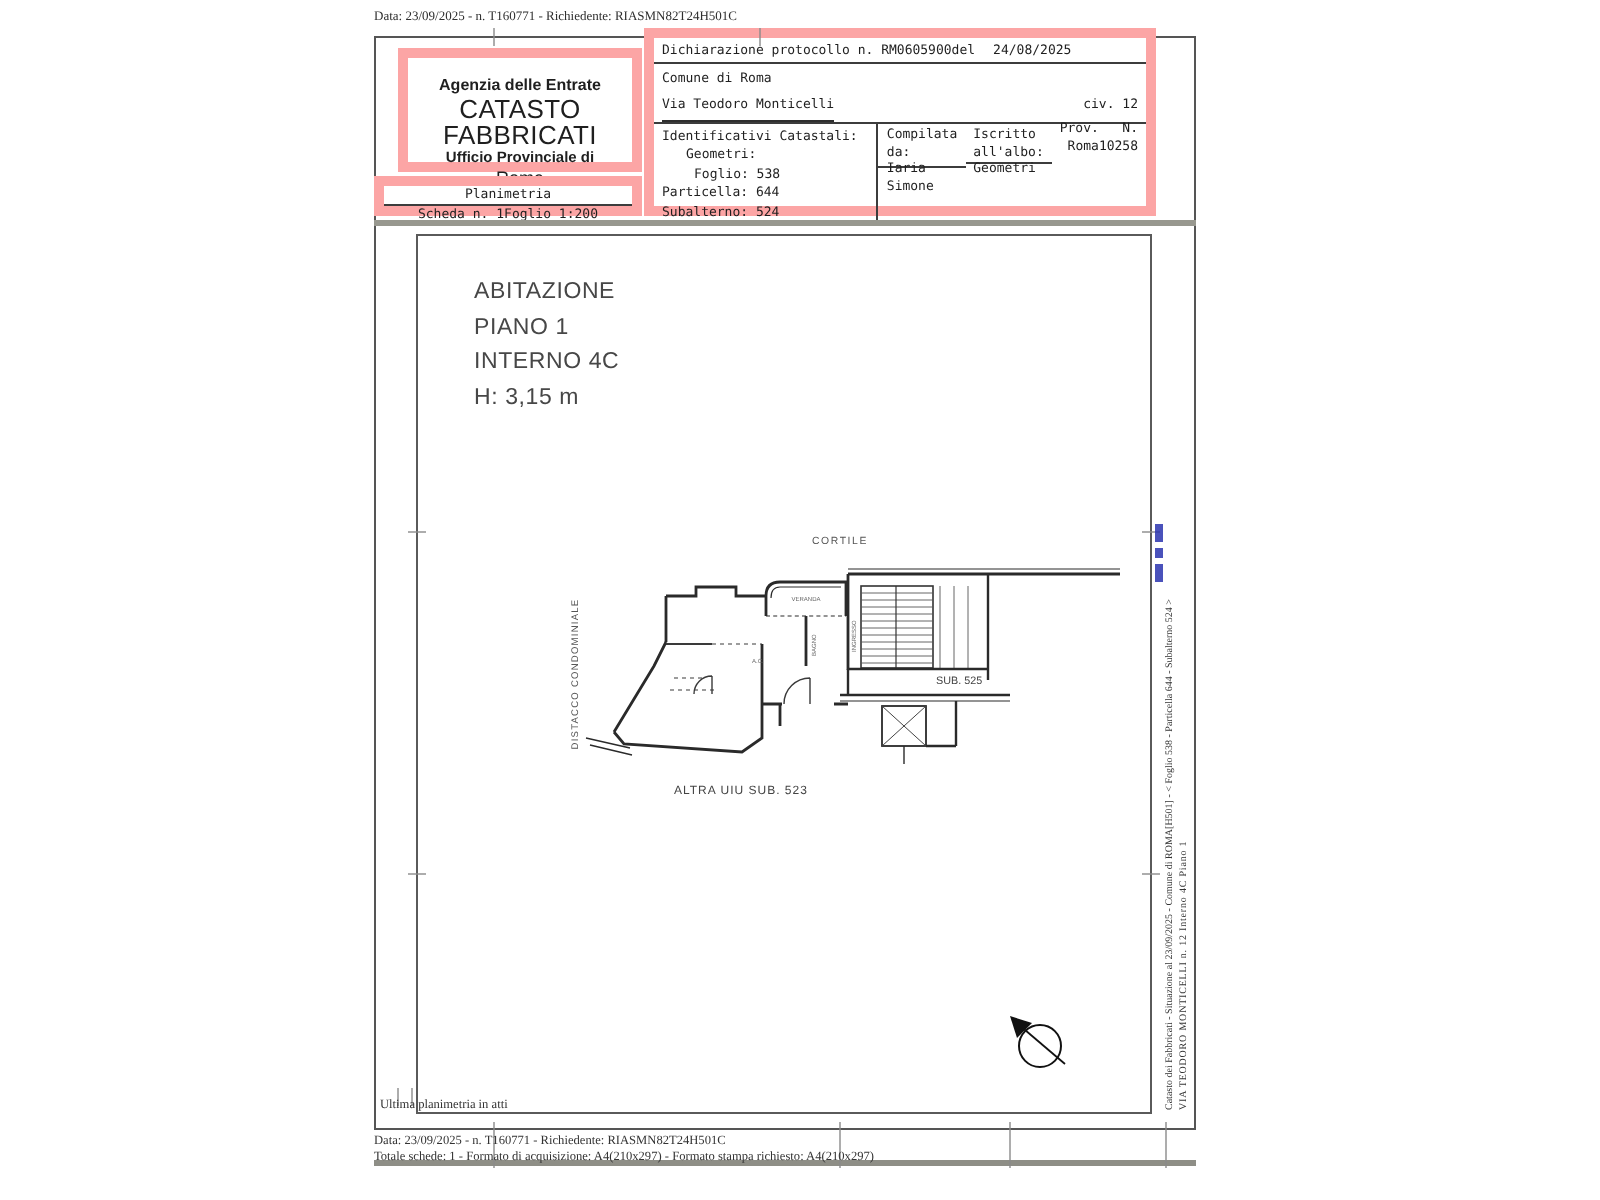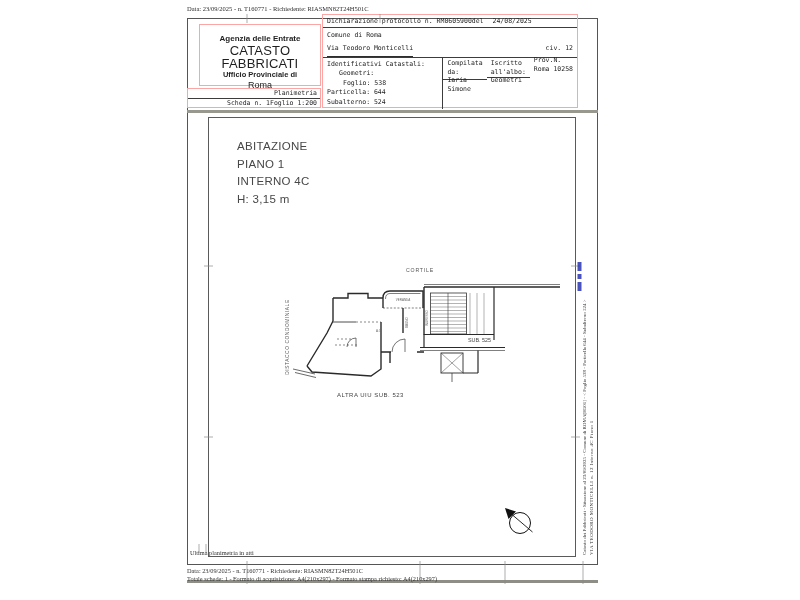--- a/index.html
+++ b/index.html
@@ -2,51 +2,51 @@
 <html><head>
 <meta charset="utf-8">
 <style>
   html,body{margin:0;padding:0;background:#ffffff;}
   #page{position:relative;width:800px;height:600px;background:#ffffff;overflow:hidden;
         font-family:"Liberation Sans",sans-serif;color:#1f1f1f;}
   .abs{position:absolute;}
   .mono{font-family:"DejaVu Sans Mono",monospace;}
   .serif{font-family:"Liberation Serif",serif;}
   .tiny{font-size:6.5px;line-height:8px;color:#2e2e2e;}
-  .box{border:1px solid #fca5a5;box-sizing:border-box;}
+  .box{border:5px solid #fca5a5;box-sizing:border-box;}
   
   #outer-frame{left:187px;top:18px;width:411px;height:547px;border:1px solid #555;box-sizing:border-box;}
   #drawing-frame{left:208px;top:117px;width:368px;height:440px;border:1px solid #5a5a5a;box-sizing:border-box;}
   
   #agency-box{left:199px;top:24px;width:122px;height:62px;text-align:center;padding-top:9px;}
   #agency-box .l1{font-size:8px;font-weight:bold;line-height:10px;}
   #agency-box .l2{font-size:13px;font-weight:normal;line-height:13px;letter-spacing:.2px;}
   #agency-box .l3{font-size:7.5px;font-weight:bold;line-height:10px;}
   #agency-box .l4{font-size:9px;font-weight:normal;line-height:11px;}
   
   #plani-box{left:187px;top:88px;width:134px;height:20px;font-size:6.5px;}
-  #plani-box .row{height:10px;line-height:9px;padding:0 3px;box-sizing:border-box;display:flex;justify-content:flex-end;}
+  #plani-box .row{height:10px;line-height:9px;padding:0 3px;box-sizing:border-box;display:flex;justify-content:center;}
   #plani-box .row.first{border-bottom:1px solid #3c3c3c;}
   
   #decl-box{left:322px;top:14px;width:256px;height:94px;font-size:6.5px;}
   #protocol-row{border-bottom:1px solid #3c3c3c;height:12px;line-height:12px;padding:0 4px;display:flex;}
   #protocol-date{margin-left:9px;}
   #comune-row{height:13px;line-height:14px;padding:0 4px;}
   #via-row{height:16px;line-height:14px;padding:0 4px;display:flex;justify-content:space-between;}
   #via-name{border-bottom:.8px solid #2e2e2e;}
   #cat-table{display:flex;border-top:1px solid #3c3c3c;height:51px;}
   #cat-left{width:132px;border-right:1px solid #3c3c3c;padding:2px 4px;box-sizing:border-box;}
   #cat-left div{line-height:9.4px;white-space:pre;}
   .ind-a{padding-left:12px;}
   .ind-b{padding-left:16px;}
   #cat-right{flex:1;box-sizing:border-box;display:flex;flex-direction:row;}
   #cat-right .r{padding:1px 4px 0 4px;line-height:8.5px;}
   #cat-right .r1{height:20px;border-bottom:1px solid #3c3c3c;}
   #cat-right .r2{height:18px;border-bottom:1px solid #3c3c3c;}
-  #cat-right .r3{height:11px;display:flex;justify-content:space-between;align-items:center;}
+  #cat-right .r3{height:11px;display:flex;justify-content:space-between;align-items:center;text-align:right;}
   #gray-rule{left:187px;top:110px;width:411px;height:2.5px;background:#98988f;}
   #bottom-rule{left:187px;top:580px;width:411px;height:2.5px;background:#8e8e86;}
   
   #unit-info{left:237px;top:138px;font-size:11.5px;line-height:17.5px;color:#474747;letter-spacing:.3px;}
   
   #ultima-line{left:190px;top:549px;}
   #footer-data{left:187px;top:567px;}
   #footer-totale{left:187px;top:575px;}
   .ftxt{font-size:6.3px;line-height:7px;color:#333;}
   svg text{font-family:"Liberation Sans",sans-serif;}

